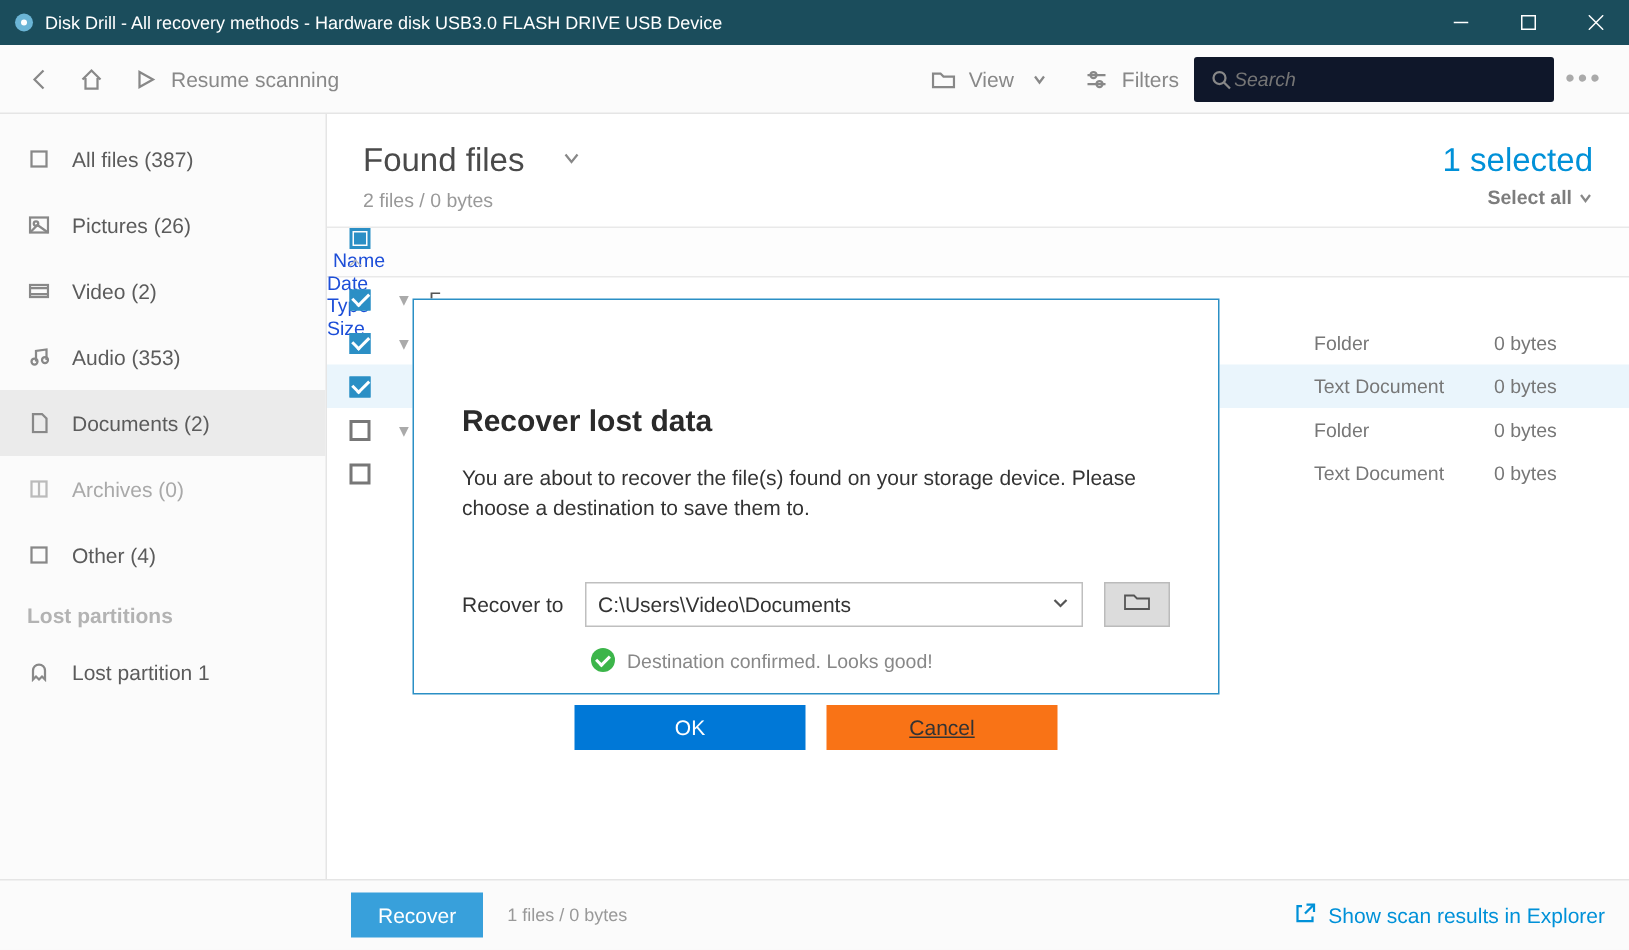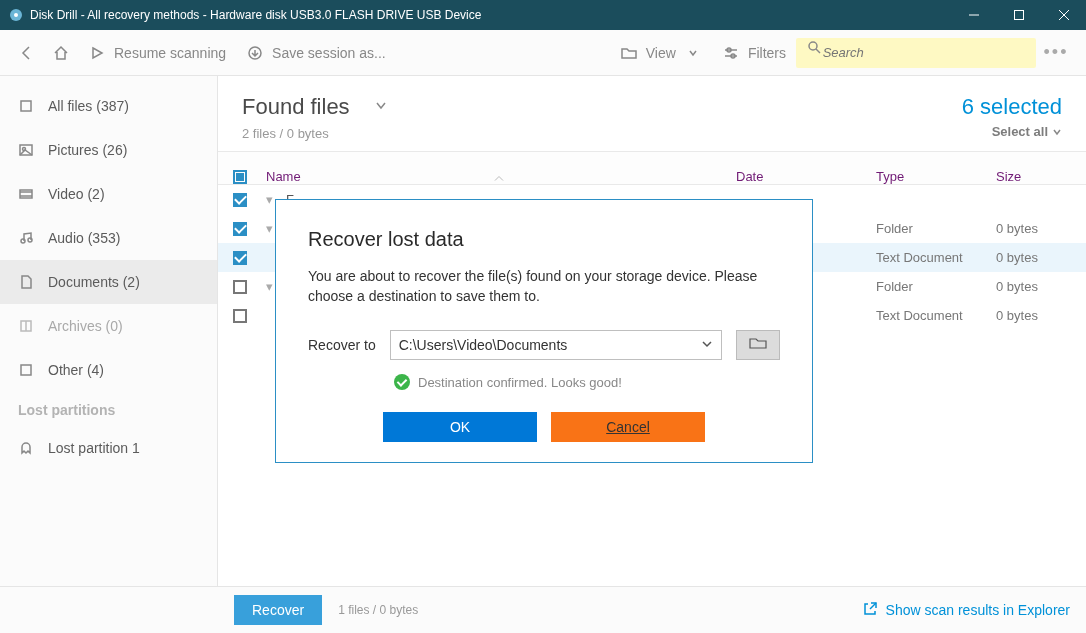--- a/index.html
+++ b/index.html
@@ -13,21 +13,21 @@
 .win-btn { width: 45px; height: 30px; display: flex; align-items: center; justify-content: center; color: #fff; }
 .win-btn svg { stroke: #fff; }
 
 
 .toolbar { height: 46px; background: #fbfbfb; border-bottom: 1px solid #e5e5e5; display: flex; align-items: center; padding: 0 10px; color: #888; font-size: 14px; }
 .tool-btn { display: flex; align-items: center; padding: 0 10px; height: 100%; gap: 8px; }
 .tool-btn.icon-only { padding: 0 8px; }
 .tool-icon { width: 18px; height: 18px; display: flex; align-items: center; justify-content: center; }
 .tool-icon svg { stroke: #888; fill: none; stroke-width: 1.5; }
 .spacer { flex: 1; }
-.search-box { background: #fef9c3; height: 30px; display: flex; padding: 0 10px; width: 240px; border-radius: 2px; }
+.search-box { background: #0f172a; height: 30px; display: flex; align-items: center; padding: 0 10px; width: 240px; border-radius: 2px; }
 .search-box input { border: none; background: transparent; outline: none; color: #888; font-size: 13px; width: 100%; font-style: italic; }
 .more-btn { display: flex; align-items: center; justify-content: center; width: 40px; color: #aaa; font-size: 18px; letter-spacing: 2px; }
 
 
 .main { display: flex; height: calc(633px - 30px - 46px - 47px); }
 .sidebar { width: 218px; background: #fbfbfb; border-right: 1px solid #e5e5e5; padding-top: 8px; }
 .side-item { height: 44px; display: flex; align-items: center; padding: 0 18px; gap: 14px; color: #5b5b5b; font-size: 14px; }
 .side-item.selected { background: #ebebeb; }
 .side-item.dim { color: #a9a9a9; }
 .side-icon { width: 16px; height: 16px; display: flex; align-items: center; justify-content: center; }
@@ -39,21 +39,21 @@
 .content { flex: 1; background: #fff; position: relative; display: flex; flex-direction: column; }
 .content-header { padding: 18px 24px 10px; display: flex; align-items: flex-start; }
 .ff-title { display: flex; align-items: center; gap: 24px; }
 .ff-title h2 { font-size: 22px; font-weight: 400; color: #4a4a4a; }
 .ff-sub { color: #999; font-size: 13px; margin-top: 6px; }
 .header-right { margin-left: auto; text-align: right; }
 .selected-count { color: #0091d8; font-size: 22px; font-weight: 300; }
 .select-all { color: #7d7d7d; font-size: 13px; margin-top: 4px; display: flex; align-items: center; justify-content: flex-end; gap: 4px; font-weight: bold; }
 
 
-.table-head { height: 34px; border-top: 1px solid #e9e9e9; border-bottom: 1px solid #e9e9e9; display: flex; align-items: flex-end; color: #701a75; font-size: 13px; background: #fdfdfd; }
+.table-head { height: 34px; border-top: 1px solid #e9e9e9; border-bottom: 1px solid #e9e9e9; display: flex; align-items: flex-start; color: #1d4ed8; font-size: 13px; background: #fdfdfd; flex-direction: column; }
 .col-check { width: 44px; display: flex; justify-content: center; }
 .col-name { flex: 1; padding-left: 4px; position: relative; }
 .col-date { width: 140px; }
 .col-type { width: 120px; }
 .col-size { width: 90px; }
 .sort-arrow { position: absolute; left: 50%; top: 50%; transform: translate(-50%,-50%); }
 .checkbox { width: 14px; height: 14px; border: 2px solid #2b8fc5; display: inline-flex; align-items: center; justify-content: center; }
 .checkbox.partial { background: transparent; }
 .checkbox.partial::after { content: ""; width: 8px; height: 8px; background: #2b8fc5; }
 .checkbox.checked { background: #2b8fc5; }
@@ -71,22 +71,22 @@
 .row .col-size { color: #777; }
 
 
 .footer { position: absolute; bottom: 0; left: 0; right: 0; height: 47px; background: #fbfbfb; border-top: 1px solid #e5e5e5; display: flex; align-items: center; padding: 0 16px; }
 .recover-btn { background: #38a0db; color: #fff; border: none; height: 30px; padding: 0 18px; font-size: 14px; margin-left: 218px; }
 .footer-sub { color: #999; font-size: 12px; margin-left: 16px; }
 .footer-link { margin-left: auto; color: #0091d8; font-size: 14px; display: flex; align-items: center; gap: 8px; }
 
 
 .dialog { position: absolute; left: 275px; top: 199px; width: 538px; height: 264px; background: #fff; border: 1px solid #2b8fc5; padding: 28px 32px 20px; z-index: 100; }
-.dialog h3 { font-size: 20px; font-weight: 400; color: #2a2a2a; margin-bottom: 16px; }
-.dialog p { font-size: 14px; color: #333; line-height: 1.4; margin-bottom: 24px; }
+.dialog h3 { font-size: 20px; font-weight: 700; color: #2a2a2a; margin-bottom: 16px; margin-top: 42px; }
+.dialog p { font-size: 14px; color: #333; line-height: 1.4; margin-bottom: 40px; }
 .dest-row { display: flex; align-items: center; gap: 14px; margin-bottom: 14px; }
 .dest-label { font-size: 14px; color: #333; }
 .dest-select { flex: 1; height: 30px; border: 1px solid #bfbfbf; display: flex; align-items: center; padding: 0 8px; font-size: 14px; color: #333; position: relative; background: #fff; }
 .dest-select .chev { margin-left: auto; }
 .browse-btn { width: 44px; height: 30px; background: #dcdcdc; border: 1px solid #bbb; display: flex; align-items: center; justify-content: center; }
 .confirm-row { display: flex; align-items: center; gap: 8px; margin-left: 86px; margin-bottom: 22px; }
 .check-circle { width: 16px; height: 16px; border-radius: 50%; background: #3cb54a; display: flex; align-items: center; justify-content: center; }
 .check-circle::after { content: ""; width: 4px; height: 7px; border: solid #fff; border-width: 0 2px 2px 0; transform: rotate(45deg); margin-top: -1px; }
 .confirm-text { color: #888; font-size: 13px; }
 .dialog-buttons { display: flex; gap: 14px; justify-content: center; }
@@ -141,29 +141,20 @@
       </span>
     </div>
   <div class="tool-btn">
     <span class="tool-icon">
         <svg width="14" height="14" viewBox="0 0 14 14">
           <polygon points="3,2 12,7 3,12" fill="none"></polygon>
         </svg>
       </span>
     <span>Resume scanning</span>
   </div>
-  <div class="tool-btn">
-    <span class="tool-icon">
-        <svg width="16" height="16" viewBox="0 0 16 16">
-          <circle cx="8" cy="8" r="6"></circle>
-          <path d="M8 5 V11 M5 8 L8 11 L11 8"></path>
-        </svg>
-      </span>
-    <span>Save session as...</span>
-  </div>
   <div class="spacer"></div>
   <div class="tool-btn">
     <span class="tool-icon">
         <svg width="16" height="14" viewBox="0 0 16 14">
           <path d="M1 3 H6 L8 5 H15 V12 H1 Z"></path>
         </svg>
       </span>
     <span>View</span>
     <span class="tool-icon">
         <svg width="10" height="10" viewBox="0 0 10 10">
@@ -275,21 +266,21 @@
       <div>
         <div class="ff-title">
           <h2>Found files</h2>
           <span><svg width="14" height="14" viewBox="0 0 14 14">
                 <polyline points="3,5 7,10 11,5" fill="none" stroke="#888" stroke-width="1.5"></polyline>
               </svg></span>
         </div>
         <div class="ff-sub">2 files / 0 bytes</div>
       </div>
       <div class="header-right">
-        <div class="selected-count">6 selected</div>
+        <div class="selected-count">1 selected</div>
         <div class="select-all">
             <span>Select all</span>
             <svg width="10" height="10" viewBox="0 0 10 10">
               <polyline points="2,3 5,7 8,3" fill="none" stroke="#888" stroke-width="1.5"></polyline>
             </svg>
           </div>
       </div>
     </div>
 
     <div class="table-head">

